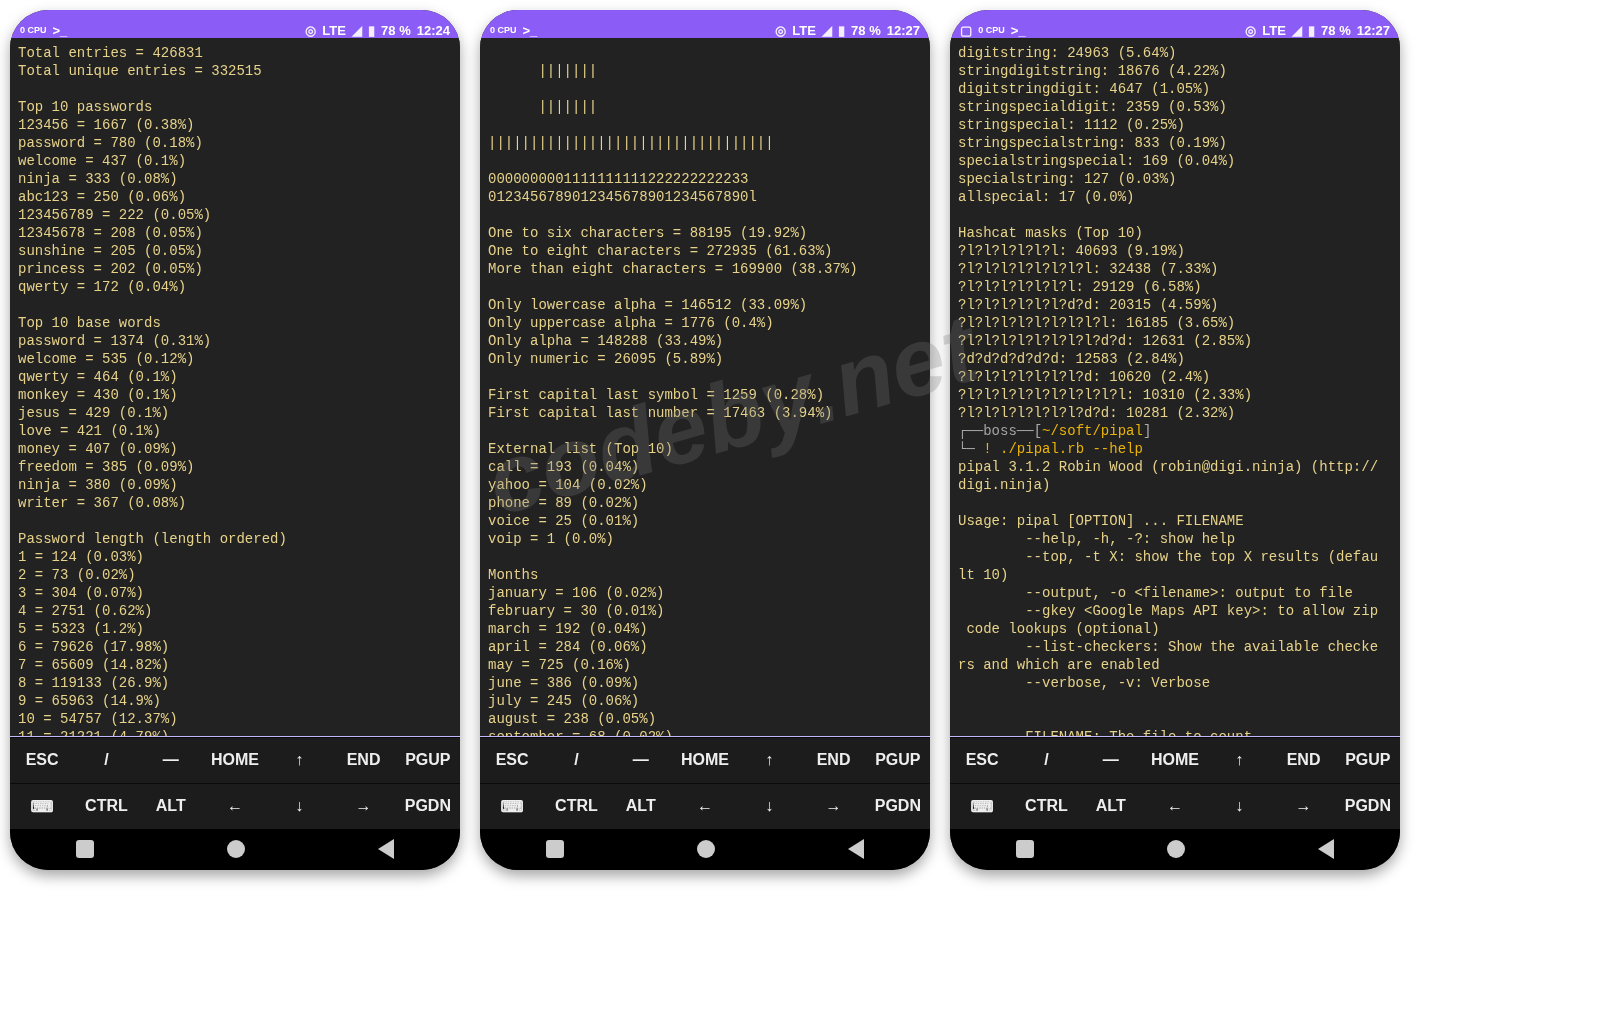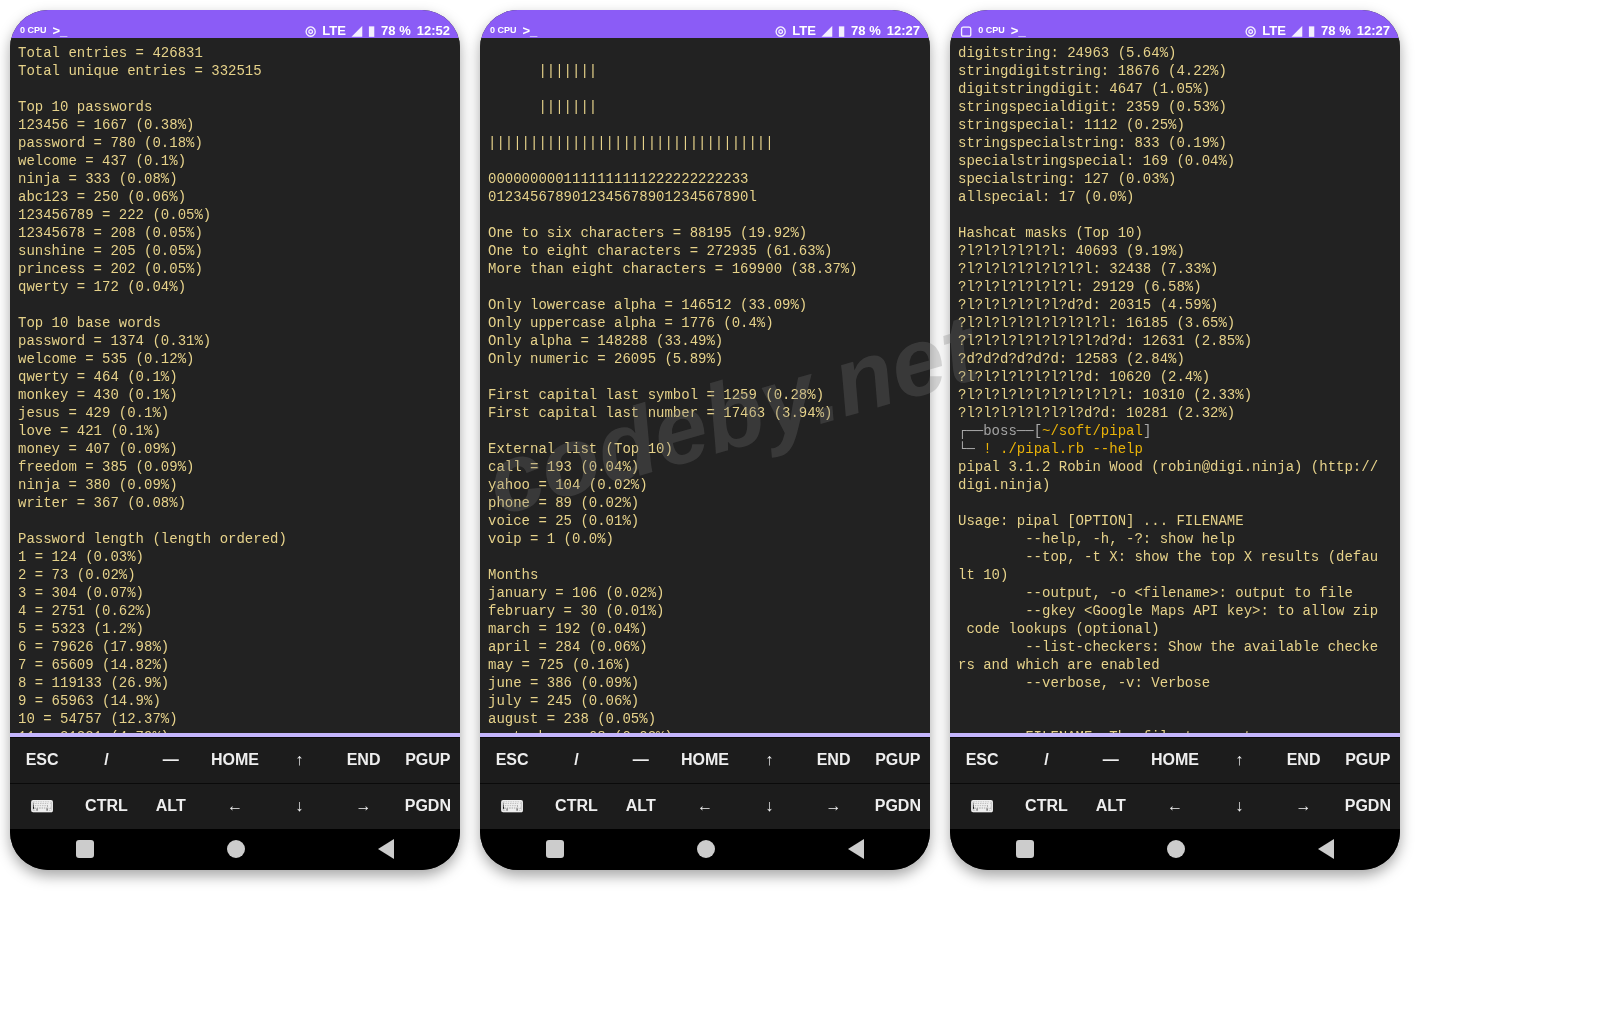--- a/index.html
+++ b/index.html
@@ -39,21 +39,21 @@
     white-space: pre;
     overflow: hidden;
   }
   .kbd {
     background: #1c1c1c;
     color: #eee;
     display: flex; flex-direction: column;
     font-family: Arial, sans-serif;
     font-weight: 700;
     font-size: 16px;
-    border-top: 4px solid #c4b5fd;
+    border-top: 1px solid #c4b5fd;
   }
   .kbd-row { display: flex; height: 46px; }
   .kbd-row > div {
     flex: 1 1 0;
     display: flex; align-items: center; justify-content: center;
     border-top: 1px solid #0a0a0a;
   }
   .navbar {
     height: 42px;
     background: #000;
@@ -95,21 +95,21 @@
         <span class="cpu">0
 CPU</span>
         <span class="prompt-icon">&gt;_</span>
       </div>
       <div class="sb-right">
         <span class="sb-icon">◎</span>
         <span>LTE</span>
         <span class="sb-icon">◢</span>
         <span class="sb-icon">▮</span>
         <span>78 %</span>
-        <span>12:52</span>
+        <span>12:24</span>
       </div>
     </div>
     <div class="term">Total entries = 426831
 Total unique entries = 332515
 
 Top 10 passwords
 123456 = 1667 (0.38%)
 password = 780 (0.18%)
 welcome = 437 (0.1%)
 ninja = 333 (0.08%)

